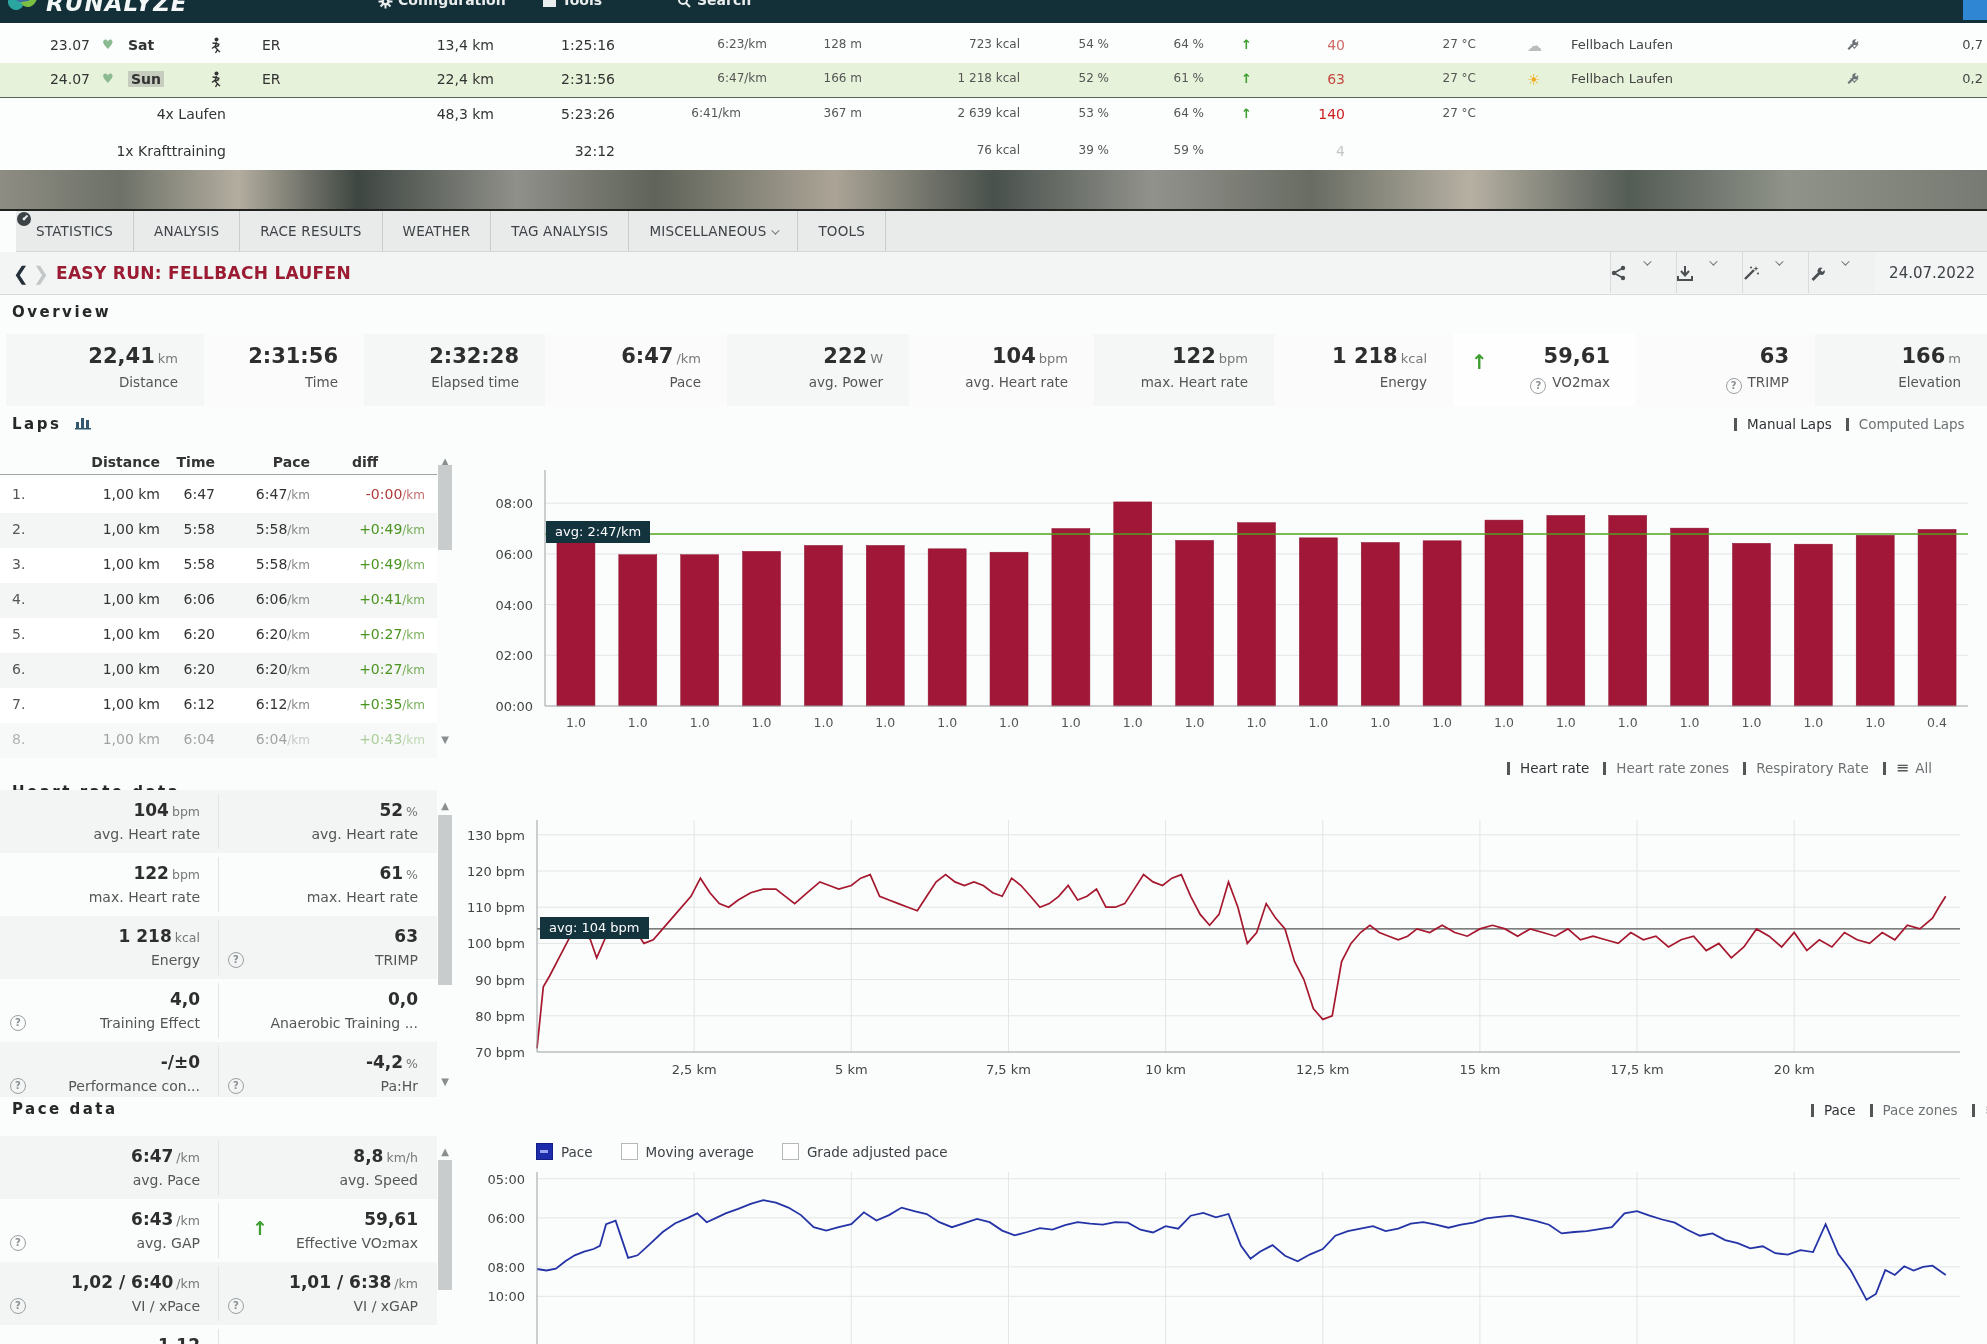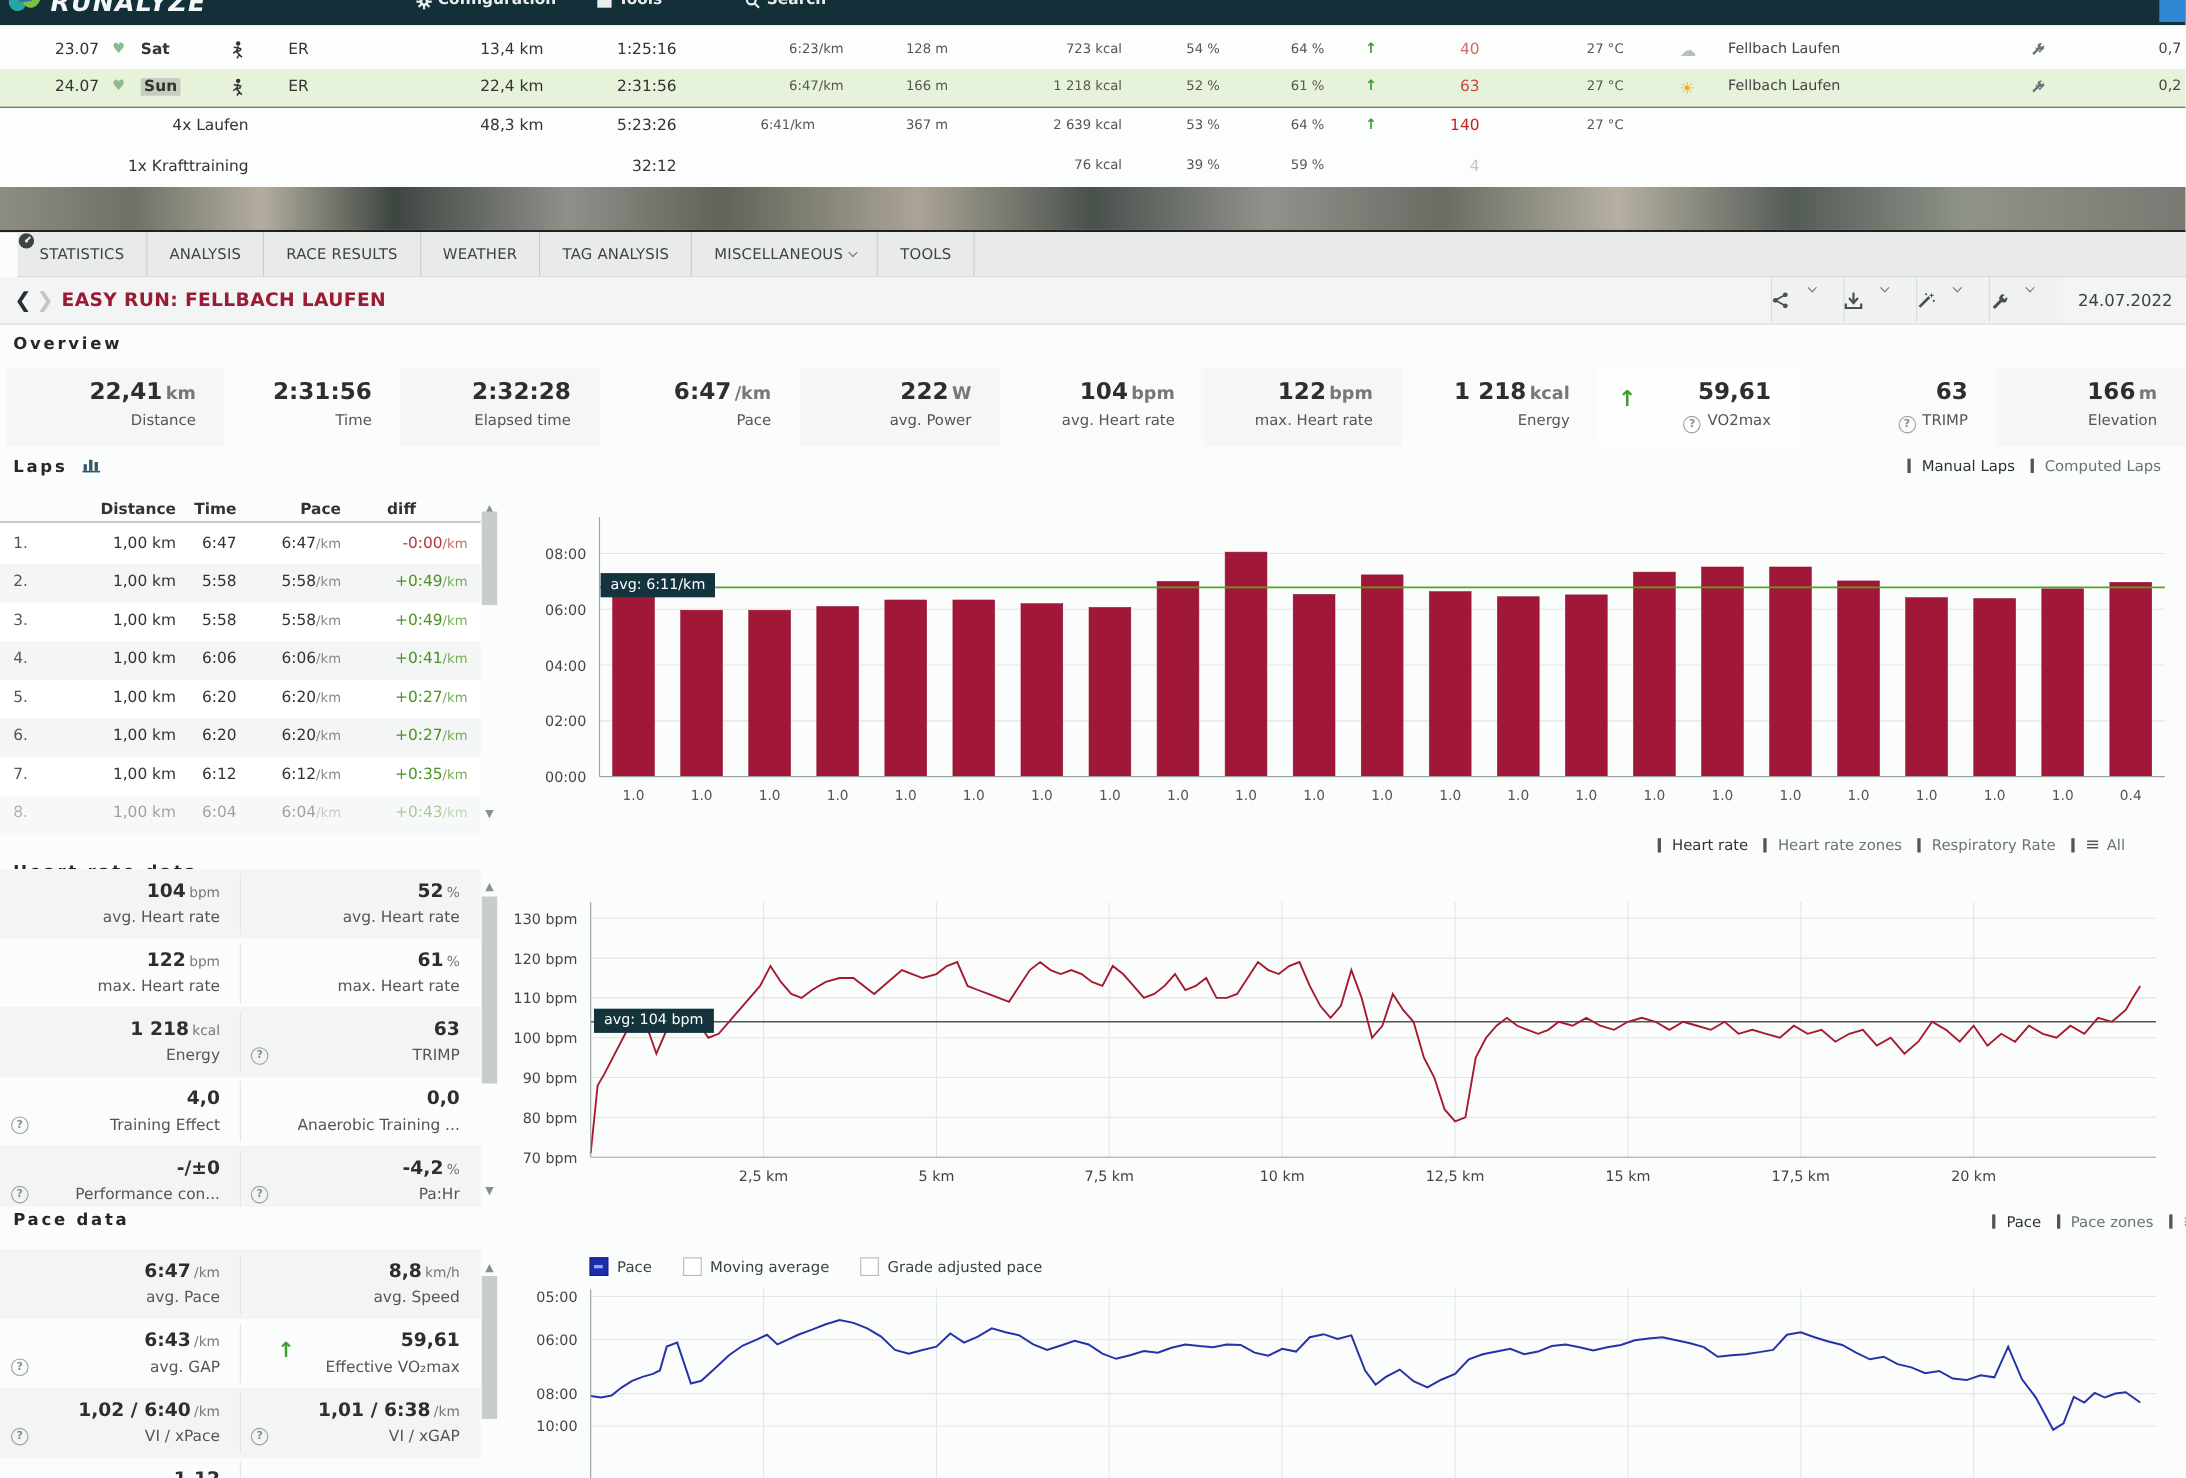--- a/index.html
+++ b/index.html
@@ -54,21 +54,21 @@
   
   .sechead{font-size:15px;font-weight:bold;color:#272727;letter-spacing:2.5px;}
   .seclinks{position:absolute;white-space:nowrap;font-size:13.5px;color:#6d7274;}
   .seclinks .pipe{display:inline-block;width:3px;height:13px;background:#555;
                   margin:0 10px 0 14px;vertical-align:-2px;}
   .seclinks .active{color:#2f3336;}
   .hamb{font-size:16px;color:#555;margin-right:6px;}
   
   .obox{position:absolute;top:334px;height:72px;}
   .oval{position:absolute;right:26px;top:10px;font-size:21px;font-weight:bold;color:#2e2e2e;white-space:nowrap;}
-  .oval .unit{font-size:16px;font-weight:bold;color:#777;margin-left:3px;}
+  .oval .unit{font-size:13px;font-weight:normal;color:#777;margin-left:3px;}
   .olabel{position:absolute;right:26px;top:40px;font-size:13.5px;color:#555;white-space:nowrap;}
   .help{display:inline-block;width:14px;height:14px;border:1.5px solid #9aa0a3;border-radius:50%;
         color:#8a9093;font-size:10px;font-weight:bold;text-align:center;line-height:14px;
         vertical-align:-2px;margin-right:6px;}
   .uparrow{color:#3e9e30;font-weight:bold;}
   
   .lhead{position:absolute;font-size:14px;font-weight:bold;color:#333;}
   .lrow{position:absolute;left:0;width:437px;height:35px;}
   .lcell{position:absolute;top:8px;font-size:14px;white-space:nowrap;}
   .punit{font-size:12px;color:#888;}
@@ -447,21 +447,21 @@
     <rect x="1794.3260869565217" y="100.18249999999998" width="38" height="161.81750000000002" fill="#a11737" stroke="#8c1230" stroke-width="0.5"></rect>
     <text x="1813.3260869565217" y="283" text-anchor="middle" font-size="12.5" fill="#555">1.0</text>
     <rect x="1856.1956521739132" y="91.30999999999997" width="38" height="170.69000000000003" fill="#a11737" stroke="#8c1230" stroke-width="0.5"></rect>
     <text x="1875.1956521739132" y="283" text-anchor="middle" font-size="12.5" fill="#555">1.0</text>
     <rect x="1918.0652173913045" y="85.39499999999998" width="38" height="176.60500000000002" fill="#a11737" stroke="#8c1230" stroke-width="0.5"></rect>
     <text x="1937.0652173913045" y="283" text-anchor="middle" font-size="12.5" fill="#555">0.4</text>
     <line x1="545" y1="90.04249999999999" x2="1968" y2="90.04249999999999" stroke="#52a51f" stroke-width="1.6"></line>
     <line x1="545" y1="26" x2="545" y2="262" stroke="#9aa0a0"></line>
     <line x1="545" y1="262" x2="1968" y2="262" stroke="#9aa0a0"></line>
   </svg>
-<div class="tooltip" style="left:546px;top:521px;">avg: 6:11/km</div>
+<div class="tooltip" style="left:546px;top:521px;">avg: 2:47/km</div>
 
 <div class="abs sechead" style="left:12px;top:758px;margin-top:25px;">Heart rate data</div>
 <div class="seclinks" id="hr-links" style="left:1493px;top:758px;"><span class="pipe"></span><span class="active">Heart rate</span><span class="pipe"></span><span>Heart rate zones</span><span class="pipe"></span><span>Respiratory Rate</span><span class="pipe"></span><span class="hamb">≡</span><span>All</span></div>
 <div id="hr-stats" style="position: absolute; left: 0px; top: 0px; width: 455px; height: 1097px; overflow: hidden;">
     <div class="srow" style="top: 790px; background: rgb(243, 244, 244); border-bottom: 1px solid rgb(233, 234, 234);">
       <div class="scell" style="left: 0px;">
         <span class="v">104<span class="unit">bpm</span></span>
         <span class="lab">avg. Heart rate</span>
       </div>
       <div class="scell" style="left: 218px;">

